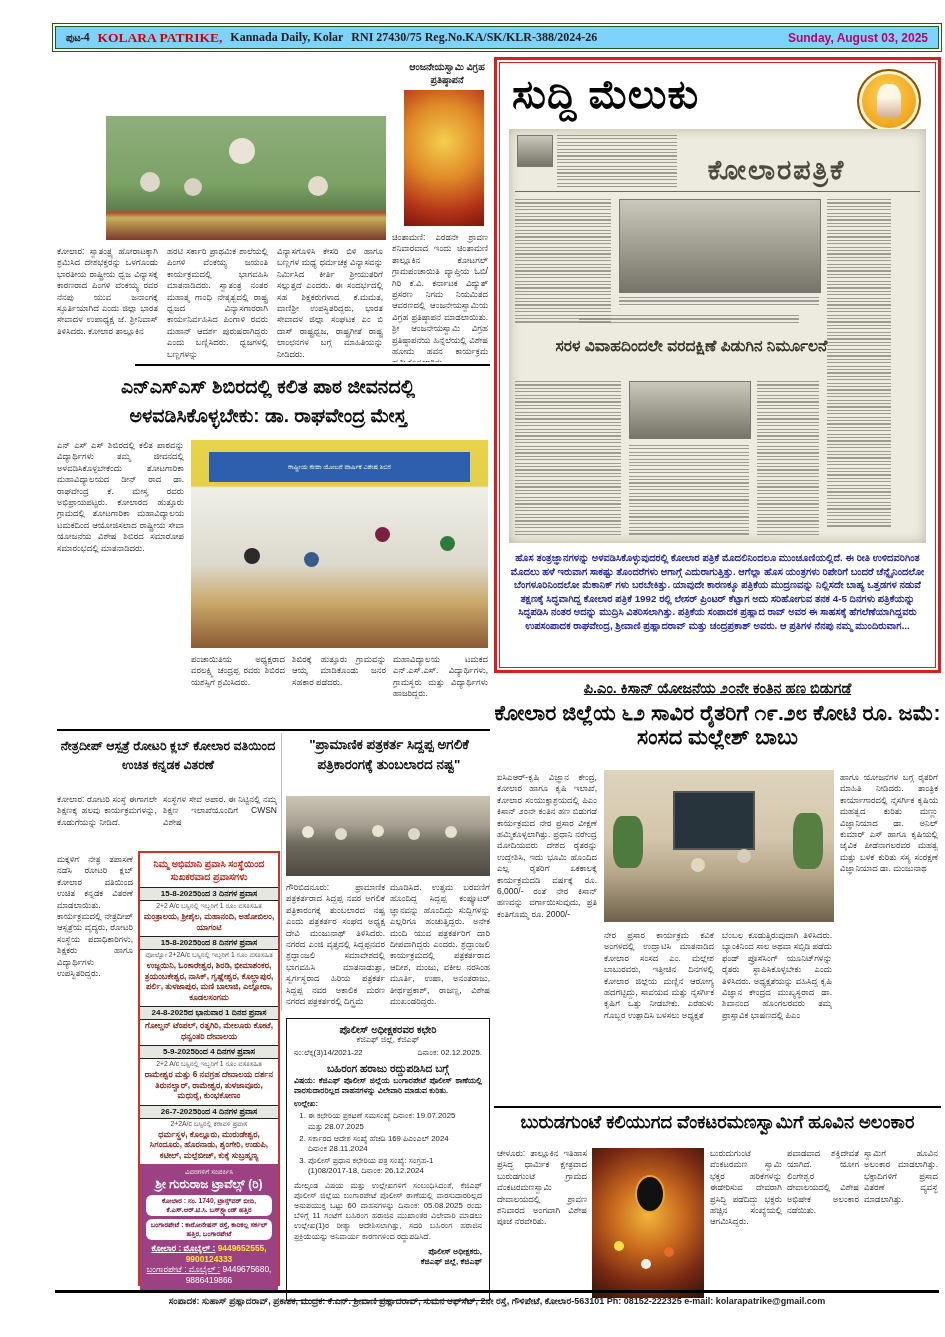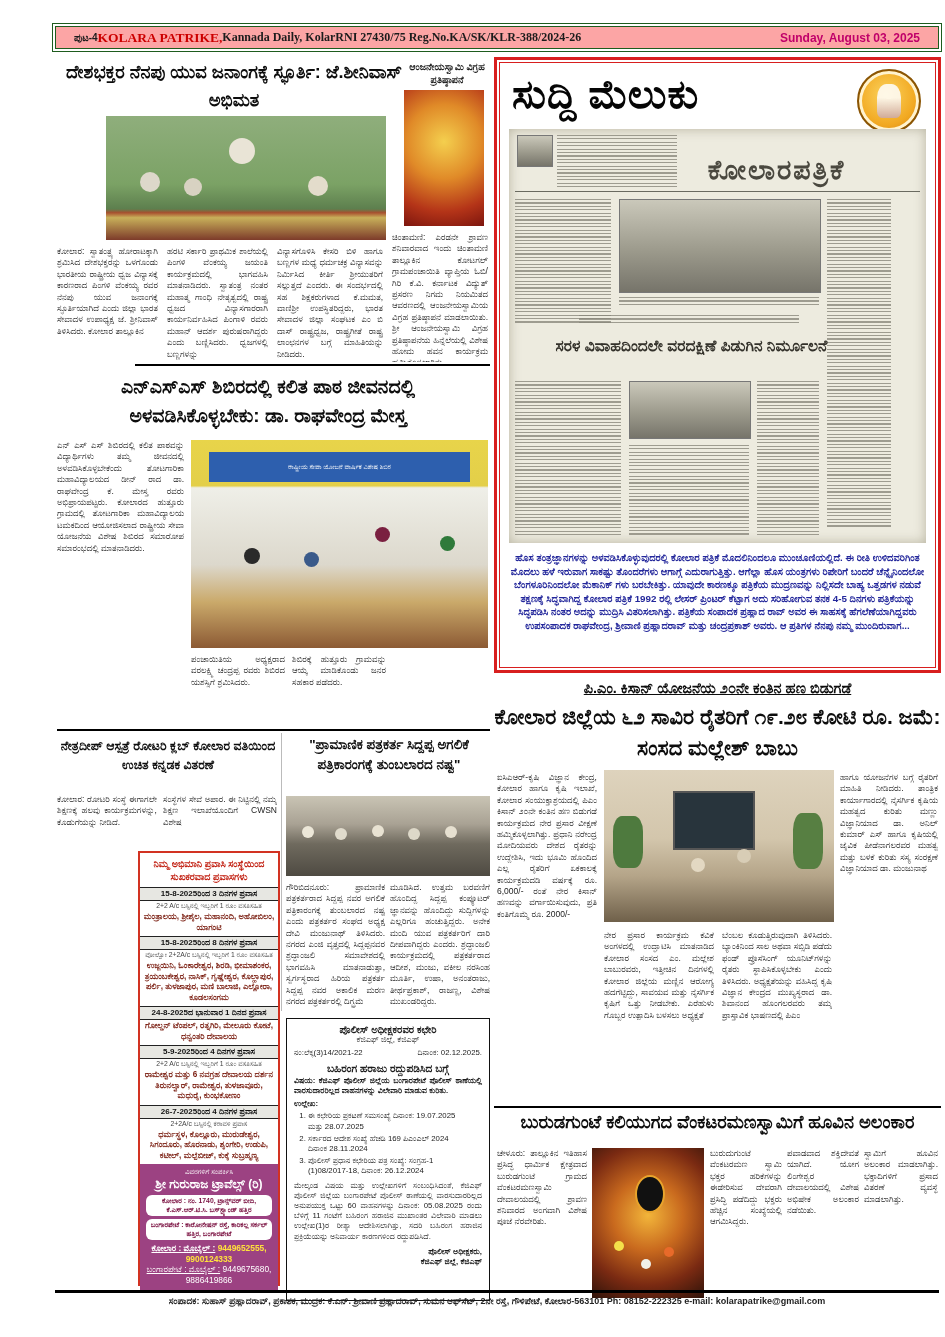--- a/index.html
+++ b/index.html
@@ -1,22 +1,22 @@
 <!DOCTYPE html>
 <html><head>
 <meta charset="utf-8">
 <style>
   html,body{margin:0;padding:0;background:#f2f2ee;}
   .page{position:relative;width:945px;height:1337px;background:#ffffff;
         font-family:"Liberation Sans","DejaVu Sans",sans-serif;color:#1c1c1c;overflow:hidden;}
   .abs{position:absolute;}
   
   .masthead-bar{left:55px;top:26px;width:884px;height:23px;border:1px solid #1e5c1e;
-    box-shadow:0 0 0 2px #fff,0 0 0 3px #1e5c1e;display:flex;align-items:center;
-    padding:0 18px;box-sizing:border-box;background:#fca5a5;}
+    box-shadow:0 0 0 2px #fff,0 0 0 3px #1e5c1e;display:flex;align-items:center;gap:8px;
+    padding:0 10px;box-sizing:border-box;background:#7dd3fc;}
   .masthead-bar .pg{font-size:10px;font-weight:bold;}
   .masthead-bar .brand{font-size:13.5px;font-weight:bold;color:#cc0000;font-family:"Liberation Serif",serif;}
   .masthead-bar .tag{font-size:12px;font-weight:bold;font-family:"Liberation Serif",serif;}
   .masthead-bar .reg{font-size:12px;font-weight:bold;font-family:"Liberation Serif",serif;}
   .masthead-bar .date{margin-left:auto;font-size:12px;font-weight:bold;color:#c0006a;}
   
   .hl{font-weight:bold;text-align:center;color:#0d0d0d;}
   .body-col{font-size:8.5px;line-height:11.4px;text-align:justify;overflow:hidden;color:#222;}
   .kicker-sm{font-weight:bold;text-align:center;font-size:9.5px;line-height:13px;}
   .rule{background:#000;}
@@ -91,21 +91,20 @@
 <div class="page">
 
   <div class="abs masthead-bar">
     <span class="pg">ಪುಟ-4</span>
     <span class="brand">KOLARA PATRIKE,</span>
     <span class="tag">Kannada Daily, Kolar</span>
     <span class="reg">RNI 27430/75 Reg.No.KA/SK/KLR-388/2024-26</span>
     <span class="date">Sunday, August 03, 2025</span>
   </div>
 
-  <div class="abs hl" style="left:66px;top:58px;width:336px;height:58px;font-size:18px;line-height:28px;">ದೇಶಭಕ್ತರ ನೆನಪು ಯುವ ಜನಾಂಗಕ್ಕೆ ಸ್ಫೂರ್ತಿ: ಜೆ.ಶೀನಿವಾಸ್ ಅಭಿಮತ</div>
   <div class="abs kicker-sm" style="left:404px;top:60px;width:86px;">ಆಂಜನೇಯಸ್ವಾಮಿ ವಿಗ್ರಹ ಪ್ರತಿಷ್ಠಾಪನೆ</div>
   <div class="abs photo ph-deity" style="left:404px;top:90px;width:80px;height:136px;"></div>
   <div class="abs photo ph-patriots" style="left:106px;top:116px;width:280px;height:124px;">
     <span class="blob" style="left:44%;top:18%;width:26px;height:26px;background:#e9e4d6;"></span>
     <span class="blob" style="left:12%;top:45%;width:20px;height:20px;background:#ddd8ca;"></span>
     <span class="blob" style="left:72%;top:48%;width:20px;height:20px;background:#e3dccb;"></span>
     <span class="blob" style="left:28%;top:50%;width:18px;height:18px;background:#d8d2c2;"></span>
   </div>
   <div class="abs body-col" style="left:57px;top:246px;width:101px;height:116px;">ಕೋಲಾರ: ಸ್ವಾತಂತ್ರ್ಯ ಹೋರಾಟಕ್ಕಾಗಿ ಶ್ರಮಿಸಿದ ದೇಶಭಕ್ತರನ್ನು ಒಳಗೊಂಡು ಭಾರತೀಯ ರಾಷ್ಟ್ರೀಯ ಧ್ವಜ ವಿನ್ಯಾಸಕ್ಕೆ ಕಾರಣರಾದ ಪಿಂಗಳಿ ವೆಂಕಯ್ಯ ರವರ ನೆನಪು ಯುವ ಜನಾಂಗಕ್ಕೆ ಸ್ಫೂರ್ತಿಯಾಗಿದೆ ಎಂದು ಜಿಲ್ಲಾ ಭಾರತ ಸೇವಾದಳ ಉಪಾಧ್ಯಕ್ಷ ಜೆ. ಶ್ರೀನಿವಾಸ್ ತಿಳಿಸಿದರು. ಕೋಲಾರ ತಾಲ್ಲೂಕಿನ</div>
   <div class="abs body-col" style="left:167px;top:246px;width:101px;height:116px;">ಹರಟಿ ಸರ್ಕಾರಿ ಪ್ರಾಥಮಿಕ ಶಾಲೆಯಲ್ಲಿ ಪಿಂಗಳಿ ವೆಂಕಯ್ಯ ಜಯಂತಿ ಕಾರ್ಯಕ್ರಮದಲ್ಲಿ ಭಾಗವಹಿಸಿ ಮಾತನಾಡಿದರು. ಸ್ವಾತಂತ್ರ ನಂತರ ಮಹಾತ್ಮ ಗಾಂಧಿ ನೇತೃತ್ವದಲ್ಲಿ ರಾಷ್ಟ್ರ ಧ್ವಜದ ವಿನ್ಯಾಸಗಾರರಾಗಿ ಕಾರ್ಯನಿರ್ವಹಿಸಿದ ಪಿಂಗಾಳಿ ರವರು ಮಹಾನ್ ಆದರ್ಶ ಪುರುಷರಾಗಿದ್ದರು ಎಂದು ಬಣ್ಣಿಸಿದರು. ಧ್ವಜಗಳಲ್ಲಿ ಬಣ್ಣಗಳನ್ನು</div>
@@ -118,27 +117,29 @@
   <div class="abs body-col" style="left:57px;top:440px;width:127px;height:286px;">ಎನ್ ಎಸ್ ಎಸ್ ಶಿಬಿರದಲ್ಲಿ ಕಲಿತ ಪಾಠವನ್ನು ವಿದ್ಯಾರ್ಥಿಗಳು ತಮ್ಮ ಜೀವನದಲ್ಲಿ ಅಳವಡಿಸಿಕೊಳ್ಳಬೇಕೆಂದು ತೋಟಗಾರಿಕಾ ಮಹಾವಿದ್ಯಾಲಯದ ಡೀನ್ ರಾದ ಡಾ. ರಾಘವೇಂದ್ರ ಕೆ. ಮೇಸ್ತ ರವರು ಅಭಿಪ್ರಾಯಪಟ್ಟರು. ಕೋಲಾರದ ಹುತ್ತೂರು ಗ್ರಾಮದಲ್ಲಿ ತೋಟಗಾರಿಕಾ ಮಹಾವಿದ್ಯಾಲಯ ಟಮಕದಿಂದ ಆಯೋಜಿಸಲಾದ ರಾಷ್ಟ್ರೀಯ ಸೇವಾ ಯೋಜನೆಯ ವಿಶೇಷ ಶಿಬಿರದ ಸಮಾರೋಪ ಸಮಾರಂಭದಲ್ಲಿ ಮಾತನಾಡಿದರು.</div>
   <div class="abs photo ph-nss" style="left:191px;top:440px;width:297px;height:208px;">
     <span class="nss-banner">ರಾಷ್ಟ್ರೀಯ ಸೇವಾ ಯೋಜನೆ ವಾರ್ಷಿಕ ವಿಶೇಷ ಶಿಬಿರ</span>
     <span class="blob" style="left:18%;top:52%;width:16px;height:16px;background:#2a2a2a;"></span>
     <span class="blob" style="left:38%;top:54%;width:15px;height:15px;background:#3a5a8a;"></span>
     <span class="blob" style="left:62%;top:42%;width:15px;height:15px;background:#7a2040;"></span>
     <span class="blob" style="left:84%;top:46%;width:15px;height:15px;background:#2f7a3a;"></span>
   </div>
   <div class="abs body-col" style="left:191px;top:654px;width:94px;height:70px;">ಪಂಚಾಯಿತಿಯ ಅಧ್ಯಕ್ಷರಾದ ವರಲಕ್ಷ್ಮಿ ಚಂದ್ರಪ್ಪ ರವರು ಶಿಬಿರದ ಯಶಸ್ಸಿಗೆ ಶ್ರಮಿಸಿದರು.</div>
   <div class="abs body-col" style="left:292px;top:654px;width:94px;height:70px;">ಶಿಬಿರಕ್ಕೆ ಹುತ್ತೂರು ಗ್ರಾಮವನ್ನು ಆಯ್ಕೆ ಮಾಡಿಕೊಂಡು ಜನರ ಸಹಕಾರ ಪಡೆದರು.</div>
+  <div class="abs body-col" style="left:393px;top:654px;width:95px;height:70px;">ಮಹಾವಿದ್ಯಾಲಯ ಟಮಕದ ಎನ್.ಎಸ್.ಎಸ್. ವಿದ್ಯಾರ್ಥಿಗಳು, ಗ್ರಾಮಸ್ಥರು ಮತ್ತು ವಿದ್ಯಾರ್ಥಿಗಳು ಹಾಜರಿದ್ದರು.</div>
 
   <div class="abs rule" style="left:57px;top:729px;width:433px;height:2px;"></div>
   <div class="abs vrule" style="left:281px;top:733px;height:278px;"></div>
 
   <div class="abs hl" style="left:57px;top:737px;width:222px;height:52px;font-size:12.5px;line-height:19px;">ನೇತ್ರದೀಪ್ ಆಸ್ಪತ್ರೆ ರೋಟರಿ ಕ್ಲಬ್ ಕೋಲಾರ ವತಿಯಿಂದ ಉಚಿತ ಕನ್ನಡಕ ವಿತರಣೆ</div>
   <div class="abs body-col" style="left:57px;top:794px;width:100px;height:54px;">ಕೋಲಾರ: ರೋಟರಿ ಸಂಸ್ಥೆ ಈಗಾಗಲೇ ಶಿಕ್ಷಣಕ್ಕೆ ಹಲವು ಕಾರ್ಯಕ್ರಮಗಳನ್ನು, ಕೊಡುಗೆಯನ್ನು ನೀಡಿದೆ.</div>
   <div class="abs body-col" style="left:163px;top:794px;width:114px;height:54px;">ಸಂಸ್ಥೆಗಳ ಸೇವೆ ಅಪಾರ. ಈ ನಿಟ್ಟಿನಲ್ಲಿ ನಮ್ಮ ಶಿಕ್ಷಣ ಇಲಾಖೆಯೊಂದಿಗೆ CWSN ವಿಶೇಷ</div>
+  <div class="abs body-col" style="left:57px;top:854px;width:76px;height:200px;">ಮಕ್ಕಳಿಗೆ ನೇತ್ರ ತಪಾಸಣೆ ನಡೆಸಿ ರೋಟರಿ ಕ್ಲಬ್ ಕೋಲಾರ ವತಿಯಿಂದ ಉಚಿತ ಕನ್ನಡಕ ವಿತರಣೆ ಮಾಡಲಾಯಿತು. ಕಾರ್ಯಕ್ರಮದಲ್ಲಿ ನೇತ್ರದೀಪ್ ಆಸ್ಪತ್ರೆಯ ವೈದ್ಯರು, ರೋಟರಿ ಸಂಸ್ಥೆಯ ಪದಾಧಿಕಾರಿಗಳು, ಶಿಕ್ಷಕರು ಹಾಗೂ ವಿದ್ಯಾರ್ಥಿಗಳು ಉಪಸ್ಥಿತರಿದ್ದರು.</div>
 
   <div class="abs travel">
     <div class="title">ನಿಮ್ಮ ಅಭಿಮಾನಿ ಪ್ರವಾಸಿ ಸಂಸ್ಥೆಯಿಂದ ಸುಖಕರವಾದ ಪ್ರವಾಸಗಳು</div>
     <div class="sec">15-8-2025ರಿಂದ 3 ದಿನಗಳ ಪ್ರವಾಸ</div>
     <div class="note">2+2 A/c ಬಸ್ಸಿನಲ್ಲಿ ಇಬ್ಬರಿಗೆ 1 ರೂಂ ವಸತಿಸಹಿತ</div>
     <div class="places">ಮಂತ್ರಾಲಯ, ಶ್ರೀಶೈಲ, ಮಹಾನಂದಿ, ಅಹೋಬಿಲಂ, ಯಾಗಂಟಿ</div>
     <div class="sec">15-8-2025ರಿಂದ 8 ದಿನಗಳ ಪ್ರವಾಸ</div>
     <div class="note">ವೋಲ್ವೋ 2+2A/c ಬಸ್ಸಿನಲ್ಲಿ ಇಬ್ಬರಿಗೆ 1 ರೂಂ ವಸತಿಸಹಿತ</div>
     <div class="places">ಉಜ್ಜಯಿನಿ, ಓಂಕಾರೇಶ್ವರ, ಶಿರಡಿ, ಭೀಮಾಶಂಕರ, ತ್ರಯಂಬಕೇಶ್ವರ, ನಾಸಿಕ್, ಗೃಷ್ಣೇಶ್ವರ, ಕೊಲ್ಹಾಪುರ, ಪರ್ಲಿ, ತುಳಜಾಪುರ, ಮಣಿ ಬಾಲಾಜಿ, ಎಲ್ಲೋರಾ, ಕೂಡಲಸಂಗಮ</div>
     <div class="sec">24-8-2025ದ ಭಾನುವಾರ 1 ದಿನದ ಪ್ರವಾಸ</div>
@@ -214,21 +215,21 @@
         <div class="abs op-photo" style="left:120px;top:252px;width:120px;height:56px;"></div>
         <div class="abs greek" style="left:6px;top:252px;width:106px;height:156px;"></div>
         <div class="abs greek" style="left:120px;top:316px;width:120px;height:92px;"></div>
         <div class="abs greek" style="left:248px;top:252px;width:62px;height:156px;"></div>
       </div>
       <div class="suddi-caption">ಹೊಸ ತಂತ್ರಜ್ಞಾನಗಳನ್ನು ಅಳವಡಿಸಿಕೊಳ್ಳುವುದರಲ್ಲಿ ಕೋಲಾರ ಪತ್ರಿಕೆ ಮೊದಲಿನಿಂದಲೂ ಮುಂಚೂಣಿಯಲ್ಲಿದೆ. ಈ ರೀತಿ ಉಳಿದವರಿಗಿಂತ ಮೊದಲು ಹಳೆ ಇರುವಾಗ ಸಾಕಷ್ಟು ತೊಂದರೆಗಳು ಆಗಾಗ್ಗೆ ಎದುರಾಗುತ್ತಿತ್ತು. ಆಗೆಲ್ಲಾ ಹೊಸ ಯಂತ್ರಗಳು ರಿಪೇರಿಗೆ ಬಂದರೆ ಚೆನ್ನೈನಿಂದಲೋ ಬೆಂಗಳೂರಿನಿಂದಲೋ ಮೆಕಾನಿಕ್ ಗಳು ಬರಬೇಕಿತ್ತು. ಯಾವುದೇ ಕಾರಣಕ್ಕೂ ಪತ್ರಿಕೆಯ ಮುದ್ರಣವನ್ನು ನಿಲ್ಲಿಸದೇ ಬಾಹ್ಯ ಒತ್ತಡಗಳ ನಡುವೆ ತಕ್ಷಣಕ್ಕೆ ಸಿದ್ಧವಾಗಿದ್ದ ಕೋಲಾರ ಪತ್ರಿಕೆ 1992 ರಲ್ಲಿ ಲೇಸರ್ ಪ್ರಿಂಟರ್ ಕೆಟ್ಟಾಗ ಅದು ಸರಿಹೋಗುವ ತನಕ 4-5 ದಿನಗಳು ಪತ್ರಿಕೆಯನ್ನು ಸಿದ್ಧಪಡಿಸಿ ನಂತರ ಅದನ್ನು ಮುದ್ರಿಸಿ ವಿತರಿಸಲಾಗಿತ್ತು. ಪತ್ರಿಕೆಯ ಸಂಪಾದಕ ಪ್ರಹ್ಲಾದ ರಾವ್ ಅವರ ಈ ಸಾಹಸಕ್ಕೆ ಹೆಗಲೆಣೆಯಾಗಿದ್ದವರು ಉಪಸಂಪಾದಕ ರಾಘವೇಂದ್ರ, ಶ್ರೀವಾಣಿ ಪ್ರಹ್ಲಾದರಾವ್ ಮತ್ತು ಚಂದ್ರಪ್ರಕಾಶ್ ಅವರು. ಆ ಪ್ರತಿಗಳ ನೆನಪು ನಮ್ಮ ಮುಂದಿರುವಾಗ...</div>
     </div>
   </div>
 
   <div class="abs hl" style="left:494px;top:680px;width:447px;font-size:14.5px;text-decoration:underline;">ಪಿ.ಎಂ. ಕಿಸಾನ್ ಯೋಜನೆಯ ೨೦ನೇ ಕಂತಿನ ಹಣ ಬಿಡುಗಡೆ</div>
-  <div class="abs hl" style="left:494px;top:701px;width:447px;height:62px;font-size:21px;line-height:31px;">ಕೋಲಾರ ಜಿಲ್ಲೆಯ ೬೨ ಸಾವಿರ ರೈತರಿಗೆ ೧೯.೨೮ ಕೋಟಿ ರೂ. ಜಮೆ: ಸಂಸದ ಮಲ್ಲೇಶ್ ಬಾಬು</div>
+  <div class="abs hl" style="left:494px;top:701px;width:447px;height:62px;font-size:21px;line-height:24px;">ಕೋಲಾರ ಜಿಲ್ಲೆಯ ೬೨ ಸಾವಿರ ರೈತರಿಗೆ ೧೯.೨೮ ಕೋಟಿ ರೂ. ಜಮೆ: ಸಂಸದ ಮಲ್ಲೇಶ್ ಬಾಬು</div>
   <div class="abs body-col" style="left:497px;top:772px;width:100px;height:320px;">ಐಸಿಎಆರ್-ಕೃಷಿ ವಿಜ್ಞಾನ ಕೇಂದ್ರ, ಕೋಲಾರ ಹಾಗೂ ಕೃಷಿ ಇಲಾಖೆ, ಕೋಲಾರ ಸಂಯುಕ್ತಾಶ್ರಯದಲ್ಲಿ ಪಿಎಂ ಕಿಸಾನ್ ೨೦ನೇ ಕಂತಿನ ಹಣ ಬಿಡುಗಡೆ ಕಾರ್ಯಕ್ರಮದ ನೇರ ಪ್ರಸಾರ ವೀಕ್ಷಣೆ ಹಮ್ಮಿಕೊಳ್ಳಲಾಗಿತ್ತು. ಪ್ರಧಾನಿ ನರೇಂದ್ರ ಮೋದಿಯವರು ದೇಶದ ರೈತರನ್ನು ಉದ್ದೇಶಿಸಿ, ಇದು ಭೂಮಿ ಹೊಂದಿದ ಎಲ್ಲ ರೈತರಿಗೆ ಏಕಕಾಲಕ್ಕೆ ಕಾರ್ಯಕ್ರಮದಡಿ ವರ್ಷಕ್ಕೆ ರೂ. 6,000/- ರಂತೆ ನೇರ ಕಿಸಾನ್ ಹಣವನ್ನು ವರ್ಗಾಯಿಸುವುದು, ಪ್ರತಿ ಕಂತಿಗೊಮ್ಮೆ ರೂ. 2000/-</div>
   <div class="abs photo ph-room" style="left:604px;top:770px;width:230px;height:152px;">
     <span class="blob" style="left:4%;top:30%;width:30px;height:52px;border-radius:30%;background:#4e7a3e;"></span>
     <span class="blob" style="left:82%;top:28%;width:30px;height:56px;border-radius:30%;background:#577f42;"></span>
     <span style="position:absolute;left:30%;top:14%;width:34%;height:36%;background:#28343c;border:2px solid #555;"></span>
     <span class="blob" style="left:38%;top:58%;width:14px;height:14px;background:#e3d8c2;"></span>
     <span class="blob" style="left:58%;top:52%;width:14px;height:14px;background:#d8cdb6;"></span>
   </div>
   <div class="abs body-col" style="left:840px;top:772px;width:98px;height:320px;">ಹಾಗೂ ಯೋಜನೆಗಳ ಬಗ್ಗೆ ರೈತರಿಗೆ ಮಾಹಿತಿ ನೀಡಿದರು. ತಾಂತ್ರಿಕ ಕಾರ್ಯಾಗಾರದಲ್ಲಿ ನೈಸರ್ಗಿಕ ಕೃಷಿಯ ಮಹತ್ವದ ಕುರಿತು ಮಣ್ಣು ವಿಜ್ಞಾನಿಯಾದ ಡಾ. ಅನಿಲ್ ಕುಮಾರ್ ಎಸ್ ಹಾಗೂ ಕೃಷಿಯಲ್ಲಿ ಜೈವಿಕ ಪೀಡೆನಾಗಲರವರ ಮಹತ್ವ ಮತ್ತು ಬಳಕೆ ಕುರಿತು ಸಸ್ಯ ಸಂರಕ್ಷಣೆ ವಿಜ್ಞಾನಿಯಾದ ಡಾ. ಮಂಜುನಾಥ</div>
   <div class="abs body-col" style="left:604px;top:930px;width:110px;height:164px;">ನೇರ ಪ್ರಸಾರ ಕಾರ್ಯಕ್ರಮ ಕೆವಿಕೆ ಅಂಗಳದಲ್ಲಿ ಉದ್ಘಾಟಿಸಿ ಮಾತನಾಡಿದ ಕೋಲಾರ ಸಂಸದ ಎಂ. ಮಲ್ಲೇಶ ಬಾಬುರವರು, ಇತ್ತೀಚಿನ ದಿನಗಳಲ್ಲಿ ಕೋಲಾರ ಜಿಲ್ಲೆಯ ಮಣ್ಣಿನ ಆರೋಗ್ಯ ಹದಗೆಟ್ಟಿದ್ದು, ಸಾವಯವ ಮತ್ತು ನೈಸರ್ಗಿಕ ಕೃಷಿಗೆ ಒತ್ತು ನೀಡಬೇಕು. ಎರೆಹುಳು ಗೊಬ್ಬರ ಉತ್ಪಾದಿಸಿ ಬಳಸಲು ಅಧ್ಯಕ್ಷತೆ</div>

